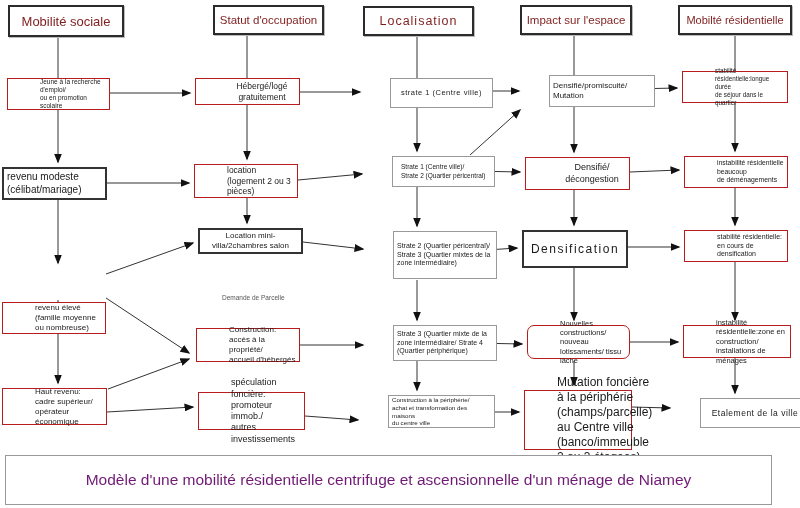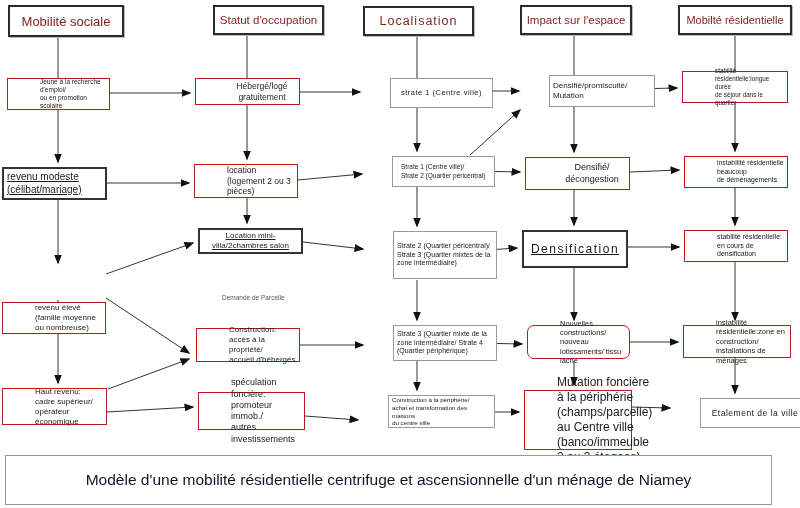--- a/index.html
+++ b/index.html
@@ -5,27 +5,27 @@
   html,body{margin:0;padding:0;background:#fff;}
   #canvas{position:relative;width:800px;height:508px;background:#fff;
           font-family:"Liberation Sans", sans-serif;overflow:hidden;}
   #wires{position:absolute;left:0;top:0;width:800px;height:508px;z-index:1;}
   .hdr{position:absolute;z-index:2;background:#fff;border:2px solid #2b2b2b;
        display:flex;align-items:center;justify-content:center;text-align:center;
        font-size:12.5px;color:#7f1d1d;box-shadow:1px 1px 0 #bbb;}
   .bx{position:absolute;z-index:2;background:#fff;display:flex;align-items:center;
       white-space:pre-line;color:#1a1a1a;line-height:1.25;padding:2px 3px;box-sizing:border-box;}
   .db{border:1px solid #b91c1c;padding-left:32px;}
-  .db2{border:2px solid #333;text-decoration:underline;}
+  .db2{border:2px solid #333;}
   .gb{border:1px solid #999;margin-left:25px;}
   .ctr{justify-content:center;text-align:center;}
   .flt{position:absolute;z-index:2;color:#555;}
   #caption{position:absolute;z-index:2;left:5px;top:455px;width:765px;height:48px;
            border:1.5px solid #999;background:#fff;display:flex;align-items:center;
-           justify-content:center;font-size:15.5px;color:#0f172a;}
+           justify-content:center;font-size:15.5px;color:#701a75;}
 </style>
 </head>
 <body>
 
 <div id="canvas">
 
   <svg id="wires" viewBox="0 0 800 508">
     <defs>
       <marker id="ah" markerWidth="10" markerHeight="8" refX="8.5" refY="4" orient="auto" markerUnits="userSpaceOnUse">
         <path d="M0,0 L10,4 L0,8 Z" fill="#111"></path>

